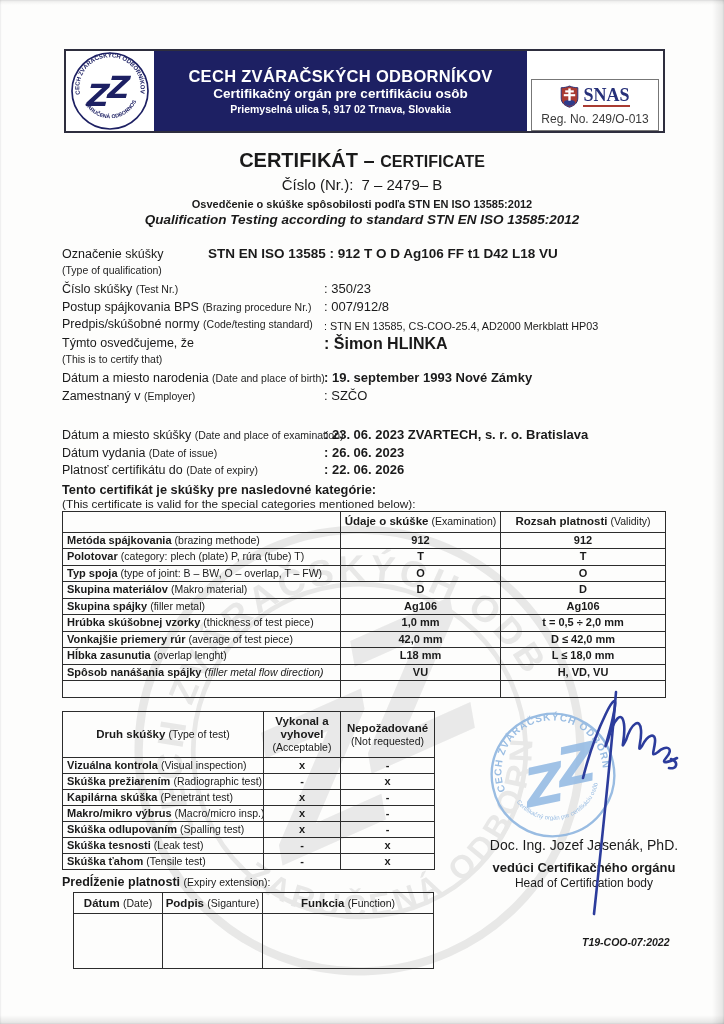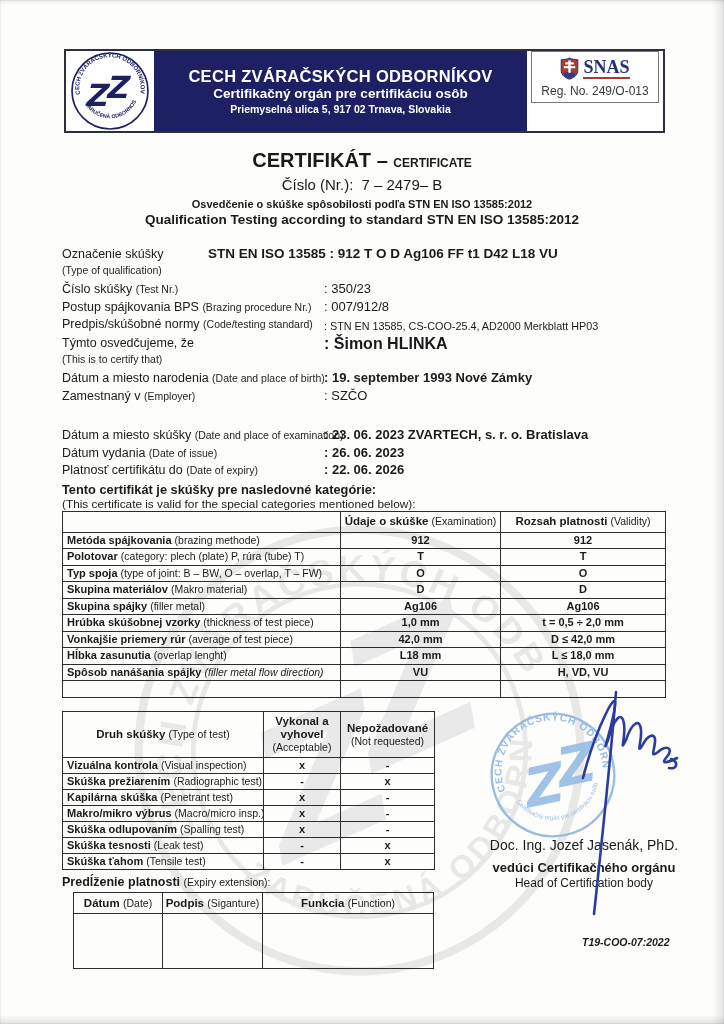--- a/index.html
+++ b/index.html
@@ -17,35 +17,35 @@
 
   
   .cert-header{position:absolute;left:64px;top:49px;width:601px;height:84px;
     display:flex;border:2px solid #2e2e3e;background:#fff;box-sizing:border-box;z-index:2;}
   .logo-box{width:88px;background:#fff;display:flex;align-items:center;justify-content:center;}
   .org-box{flex:1;background:#1d2063;color:#fff;text-align:center;display:flex;
     flex-direction:column;justify-content:center;line-height:1.25;}
   .org-name{font-size:16.5px;font-weight:bold;letter-spacing:.3px;}
   .org-subtitle{font-size:13.5px;font-weight:bold;}
   .org-address{font-size:10.5px;font-weight:bold;}
-  .snas-box{width:136px;background:#fff;display:flex;align-items:flex-start;justify-content:center;}
+  .snas-box{width:136px;background:#fff;display:flex;align-items:flex-end;justify-content:center;}
   .snas-inner{border:1.5px solid #777;padding:5px 9px 4px;text-align:center;}
   .snas-row{display:flex;align-items:center;justify-content:center;gap:4px;}
   .snas-text{font-family:"Liberation Serif","DejaVu Serif",serif;font-weight:bold;font-size:18px;
     color:#263079;border-bottom:2.5px solid #a93b32;line-height:1.05;padding-bottom:1px;}
   .snas-reg{font-size:12px;color:#3a3a3a;margin-top:4px;white-space:nowrap;}
 
   
   .title-block{position:absolute;left:0;top:149px;width:724px;text-align:center;z-index:2;}
   .t1{font-size:20px;font-weight:bold;}
-  .t1 .en-part{font-size:12px;}
+  .t1 .en-part{font-size:16px;}
   .t2{font-size:15px;font-weight:normal;margin-top:4px;}
   .t2 .num{margin-left:8px;}
   .t3{font-size:11px;font-weight:bold;margin-top:5px;}
-  .t4{font-size:13.5px;font-weight:bold;margin-top:2px;}
+  .t4{font-size:13.5px;font-weight:bold;margin-top:2px;font-style:italic;}
 
   
   .fgroup{position:absolute;left:62px;width:612px;z-index:2;}
   #g1{top:246px;} #g2{top:335px;} #g3{top:427px;}
   .frow{position:relative;display:flex;align-items:flex-start;height:17.5px;}
   .frow.stacked{height:35px;}
   .flabel{width:262px;flex:none;white-space:nowrap;font-size:12.5px;line-height:16px;}
   .flabel .en{font-size:10.5px;color:#242424;}
   .stacked .flabel span{display:block;}
   .fvalue{font-size:13px;line-height:16px;white-space:nowrap;}

